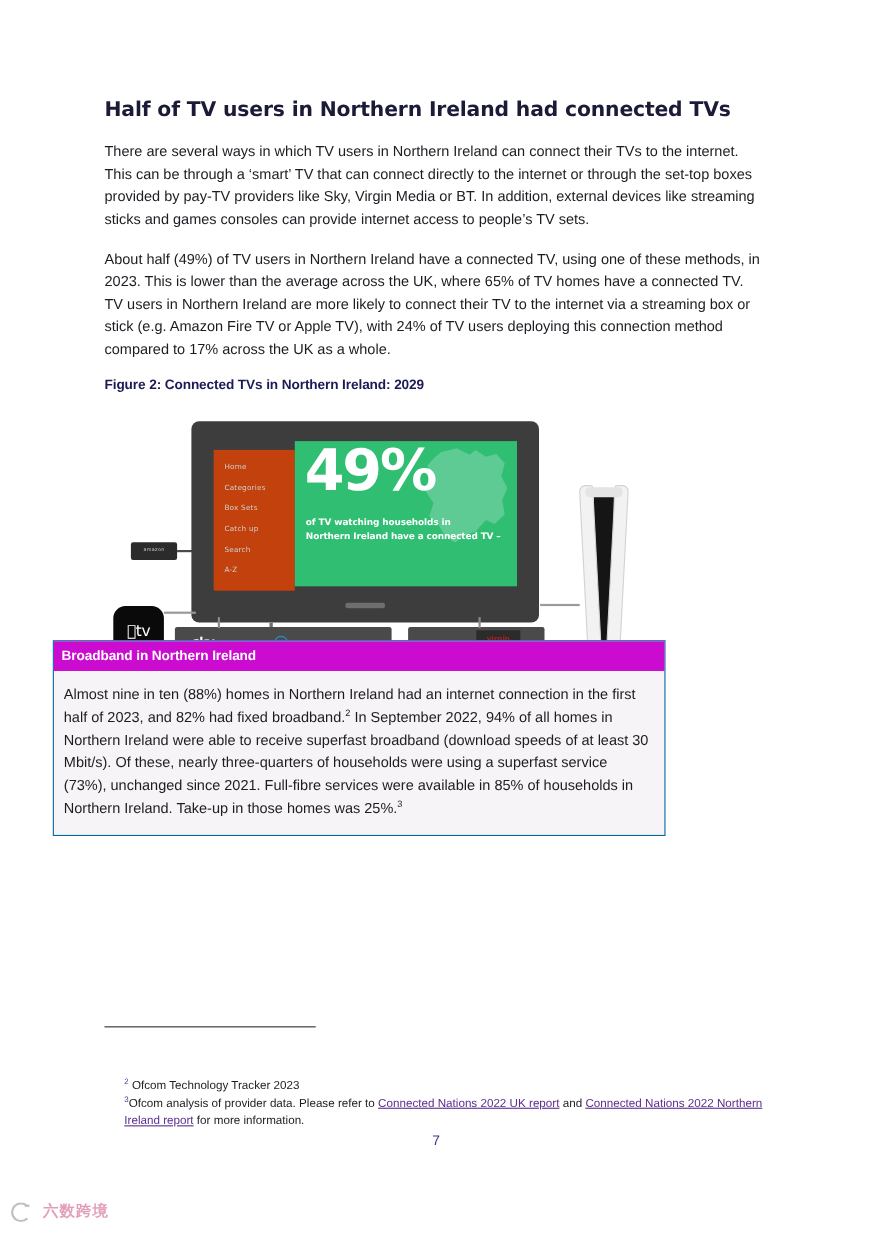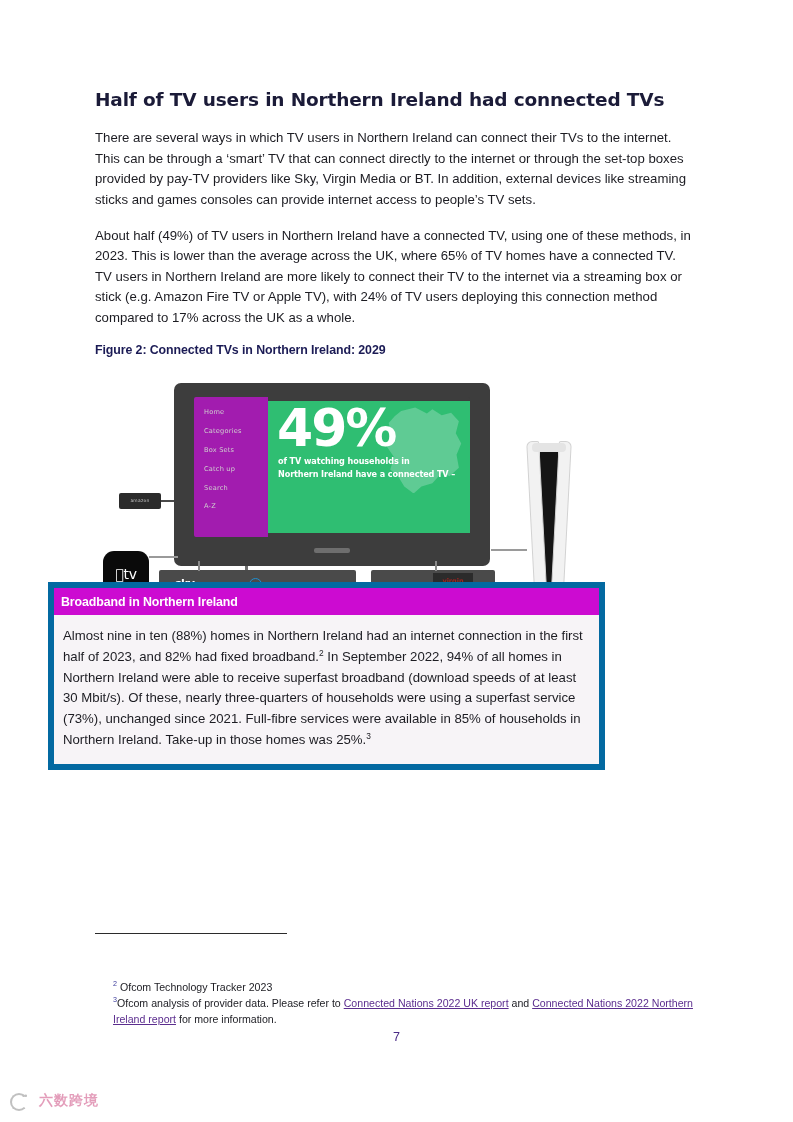--- a/index.html
+++ b/index.html
@@ -96,24 +96,24 @@
     left: 20px;
     top: 14px;
     width: 276px;
     height: 140px;
     background: #3d3d3d;
     border-radius: 2px;
     overflow: hidden;
   }
   .tv-menu {
     position: absolute;
-    left: 0; top: 0;
+    left: 0; top: 12px;
     width: 74px;
     height: 140px;
-    background: #a21caf;
+    background: #c2410c;
     padding-top: 11px;
     box-sizing: border-box;
   }
   .tv-menu-item {
     color: #cfcfcf;
     font-size: 6.6px;
     font-family: "DejaVu Sans", sans-serif;
     margin: 0 0 10.8px 10px;
     letter-spacing: 0.2px;
     white-space: nowrap;
@@ -149,21 +149,21 @@
     font-family: "DejaVu Sans", sans-serif;
     font-size: 52px;
     font-weight: bold;
     color: #ffffff;
     letter-spacing: -2px;
     line-height: 1;
   }
   .stat-lines {
     position: absolute;
     left: 10px;
-    top: 54px;
+    top: 67px;
     width: 188px;
     color: #ffffff;
     font-family: "DejaVu Sans", sans-serif;
     font-size: 8.1px;
     font-weight: bold;
     line-height: 13px;
     letter-spacing: -0.1px;
   }
   .tv-sensor {
     position: absolute;
@@ -381,21 +381,21 @@
     color: #232323;
     margin: 10px 0 0 0;
   }
 
   
   .callout {
     position: absolute;
     left: 48px;
     top: 582px;
     width: 557px;
-    border: 6px solid #0369a1;
+    border: 1px solid #0369a1;
     box-sizing: border-box;
     background: #f7f4f7;
   }
   .callout-header {
     background: #cc0bd1;
     padding: 4px 7px 5px 7px;
   }
   .callout-header-text {
     color: #ffffff;
     font-size: 12.4px;

